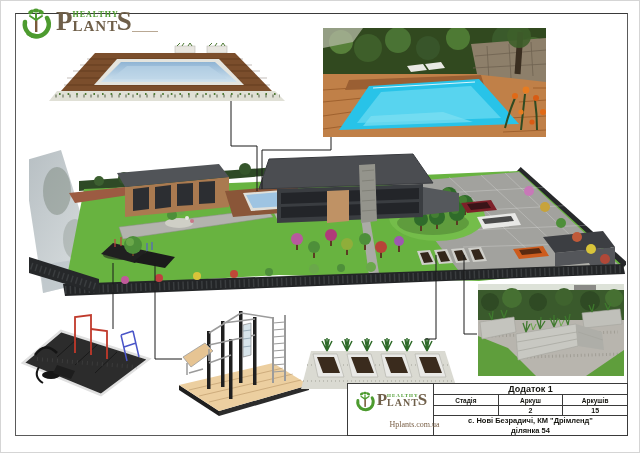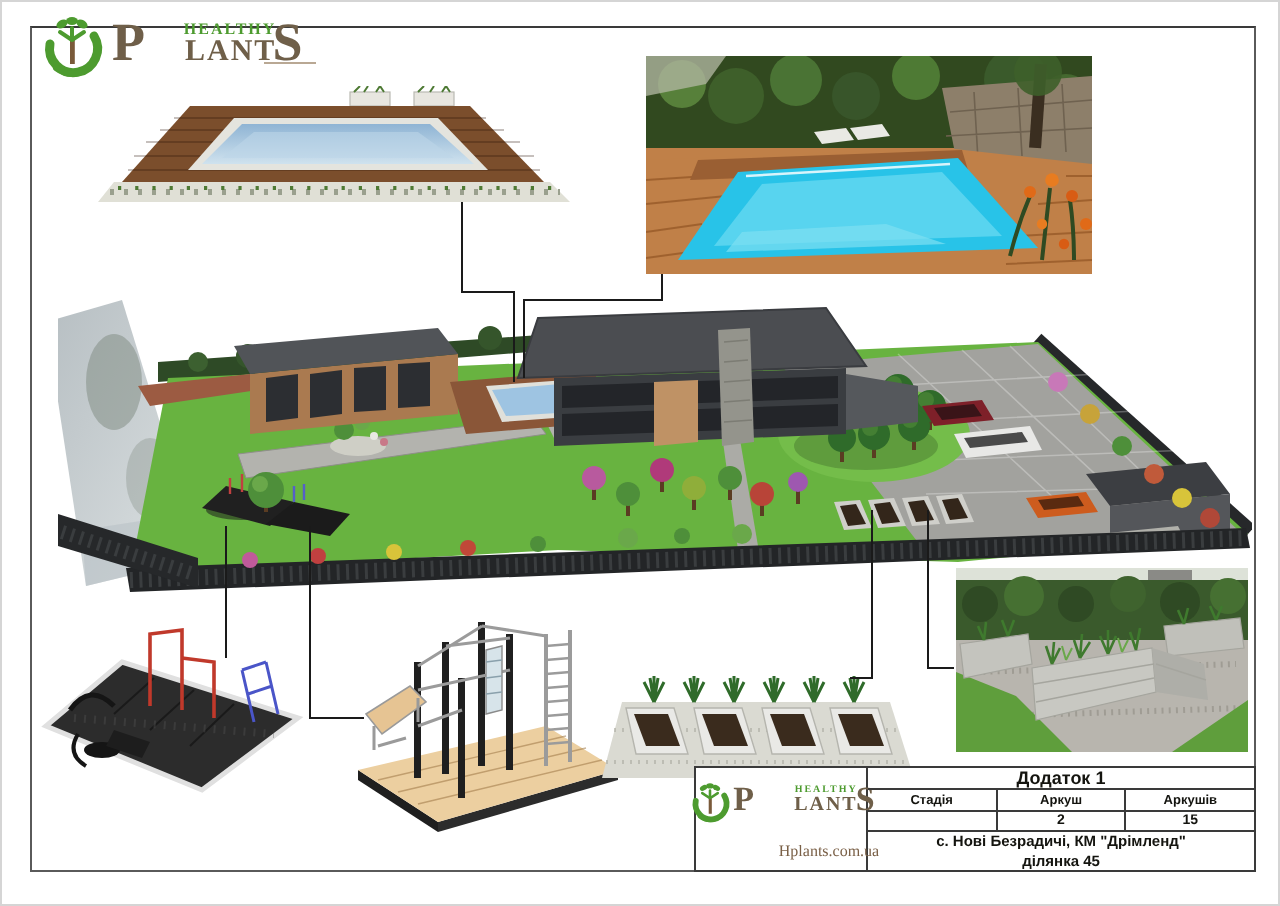--- a/index.html
+++ b/index.html
@@ -9,23 +9,23 @@
   .frame{position:absolute;left:14px;top:12px;width:613px;height:423px;
          border:1px solid #5a5a5a;border-top-color:#3a3a3a;box-sizing:border-box;}
   .fig{position:absolute;}
   .fig svg{display:block;}
   
   .logo{position:absolute;display:flex;align-items:flex-start;gap:3px;background:transparent;}
   .logo-main{left:18px;top:7px;}
   .logo-icon{flex:0 0 auto;}
   .logo-text{display:flex;align-items:flex-start;line-height:1;}
   .logo-p{font-family:"Liberation Serif",serif;font-weight:bold;color:#6f5f49;}
-  .logo-mid{display:flex;flex-direction:column;align-items:flex-end;}
+  .logo-mid{display:flex;flex-direction:column;align-items:flex-start;}
   .logo-healthy{font-family:"Liberation Serif",serif;font-weight:bold;color:#4d9b2f;letter-spacing:1px;}
-  .logo-lant{font-family:"Liberation Serif",serif;font-weight:bold;color:#6f5f49;letter-spacing:1px;margin-left:20px;}
+  .logo-lant{font-family:"Liberation Serif",serif;font-weight:bold;color:#6f5f49;letter-spacing:1px;}
   .logo-s{font-family:"Liberation Serif",serif;font-weight:bold;color:#6f5f49;}
   .logo-main .logo-p{font-size:27px;}
   .logo-main .logo-healthy{font-size:8px;margin-top:3px;}
   .logo-main .logo-lant{font-size:15px;}
   .logo-main .logo-s{font-size:27px;margin-left:-2px;}
   .logo-dash{position:absolute;left:131px;top:30px;width:26px;height:1px;background:#b9a894;}
   
   .tblock{position:absolute;left:346px;top:382px;width:281px;height:53px;
           border:1px solid #3a3a3a;box-sizing:border-box;display:flex;background:#fff;}
   .tb-logo{width:86px;border-right:1px solid #3a3a3a;box-sizing:border-box;
@@ -509,18 +509,18 @@
         <div class="tb-cell tb-head">Аркуш</div>
         <div class="tb-cell tb-head">Аркушів</div>
       </div>
       <div class="tb-row">
         <div class="tb-cell tb-val"></div>
         <div class="tb-cell tb-val">2</div>
         <div class="tb-cell tb-val">15</div>
       </div>
       <div class="tb-row tb-loc">
         <span>с. Нові Безрадичі, КМ "Дрімленд"</span>
-        <span>ділянка 45</span>
+        <span>ділянка 54</span>
       </div>
     </div>
   </div>
 
 </div>
 
 </body></html>

